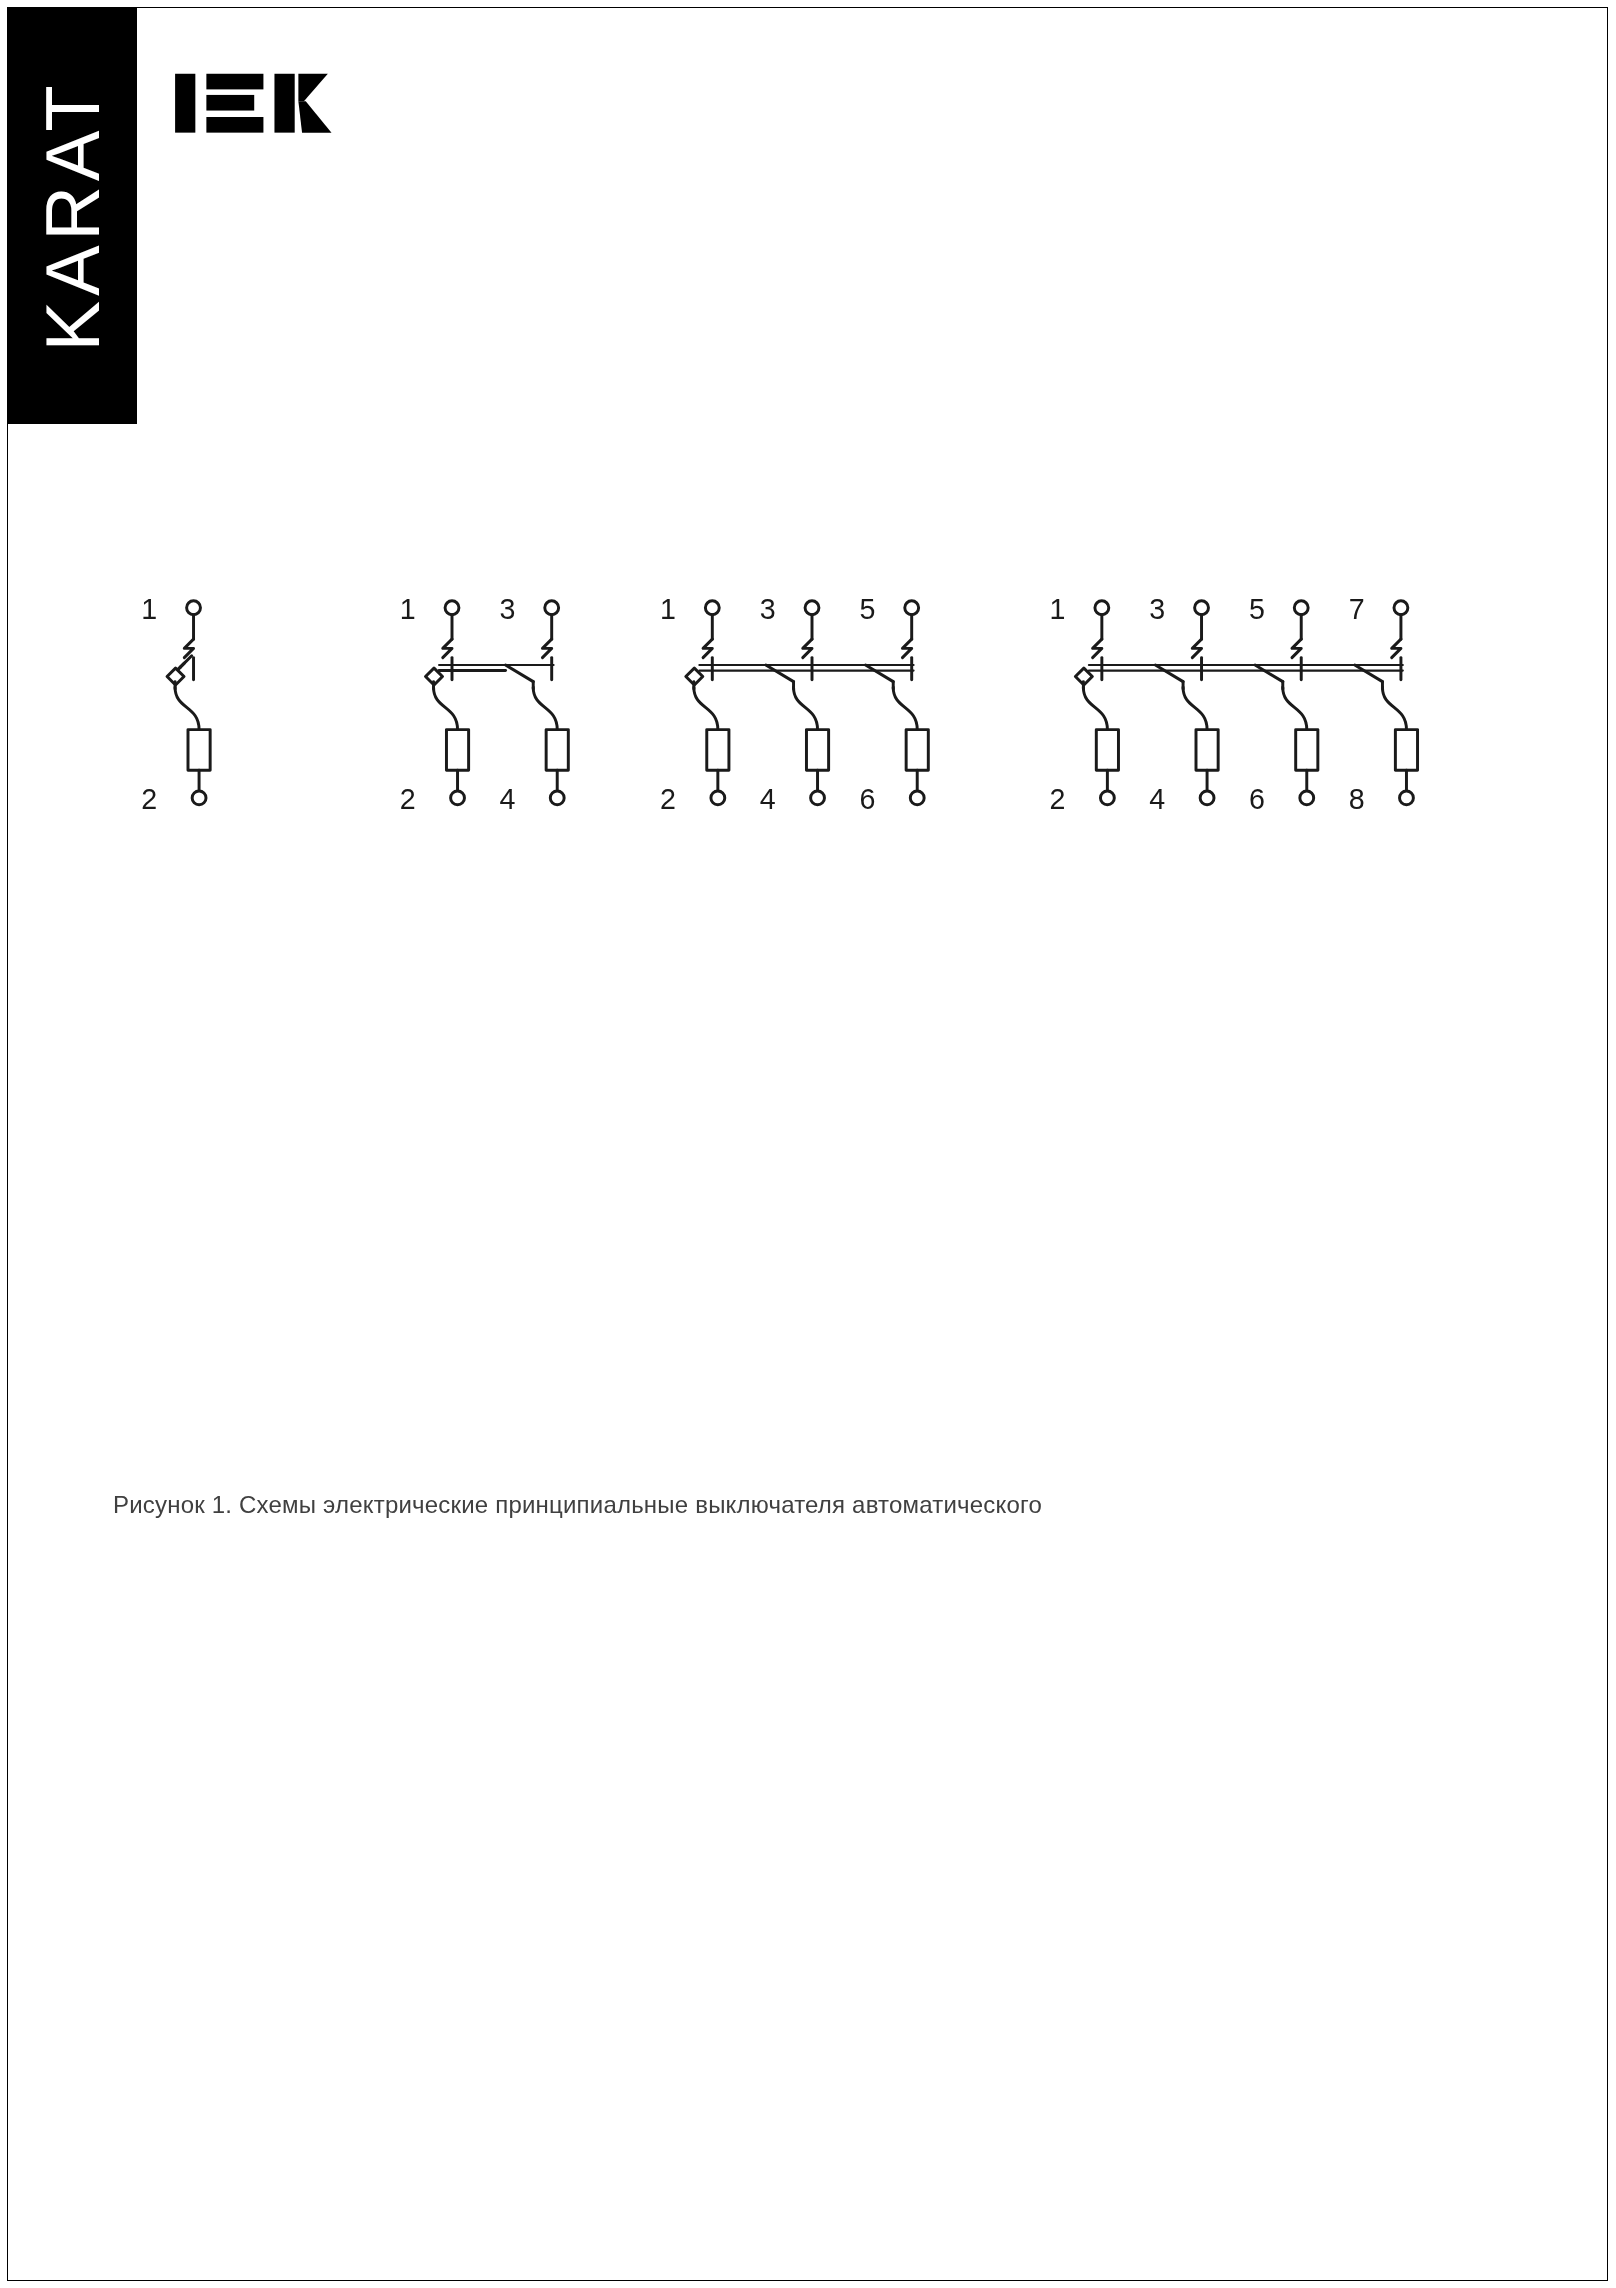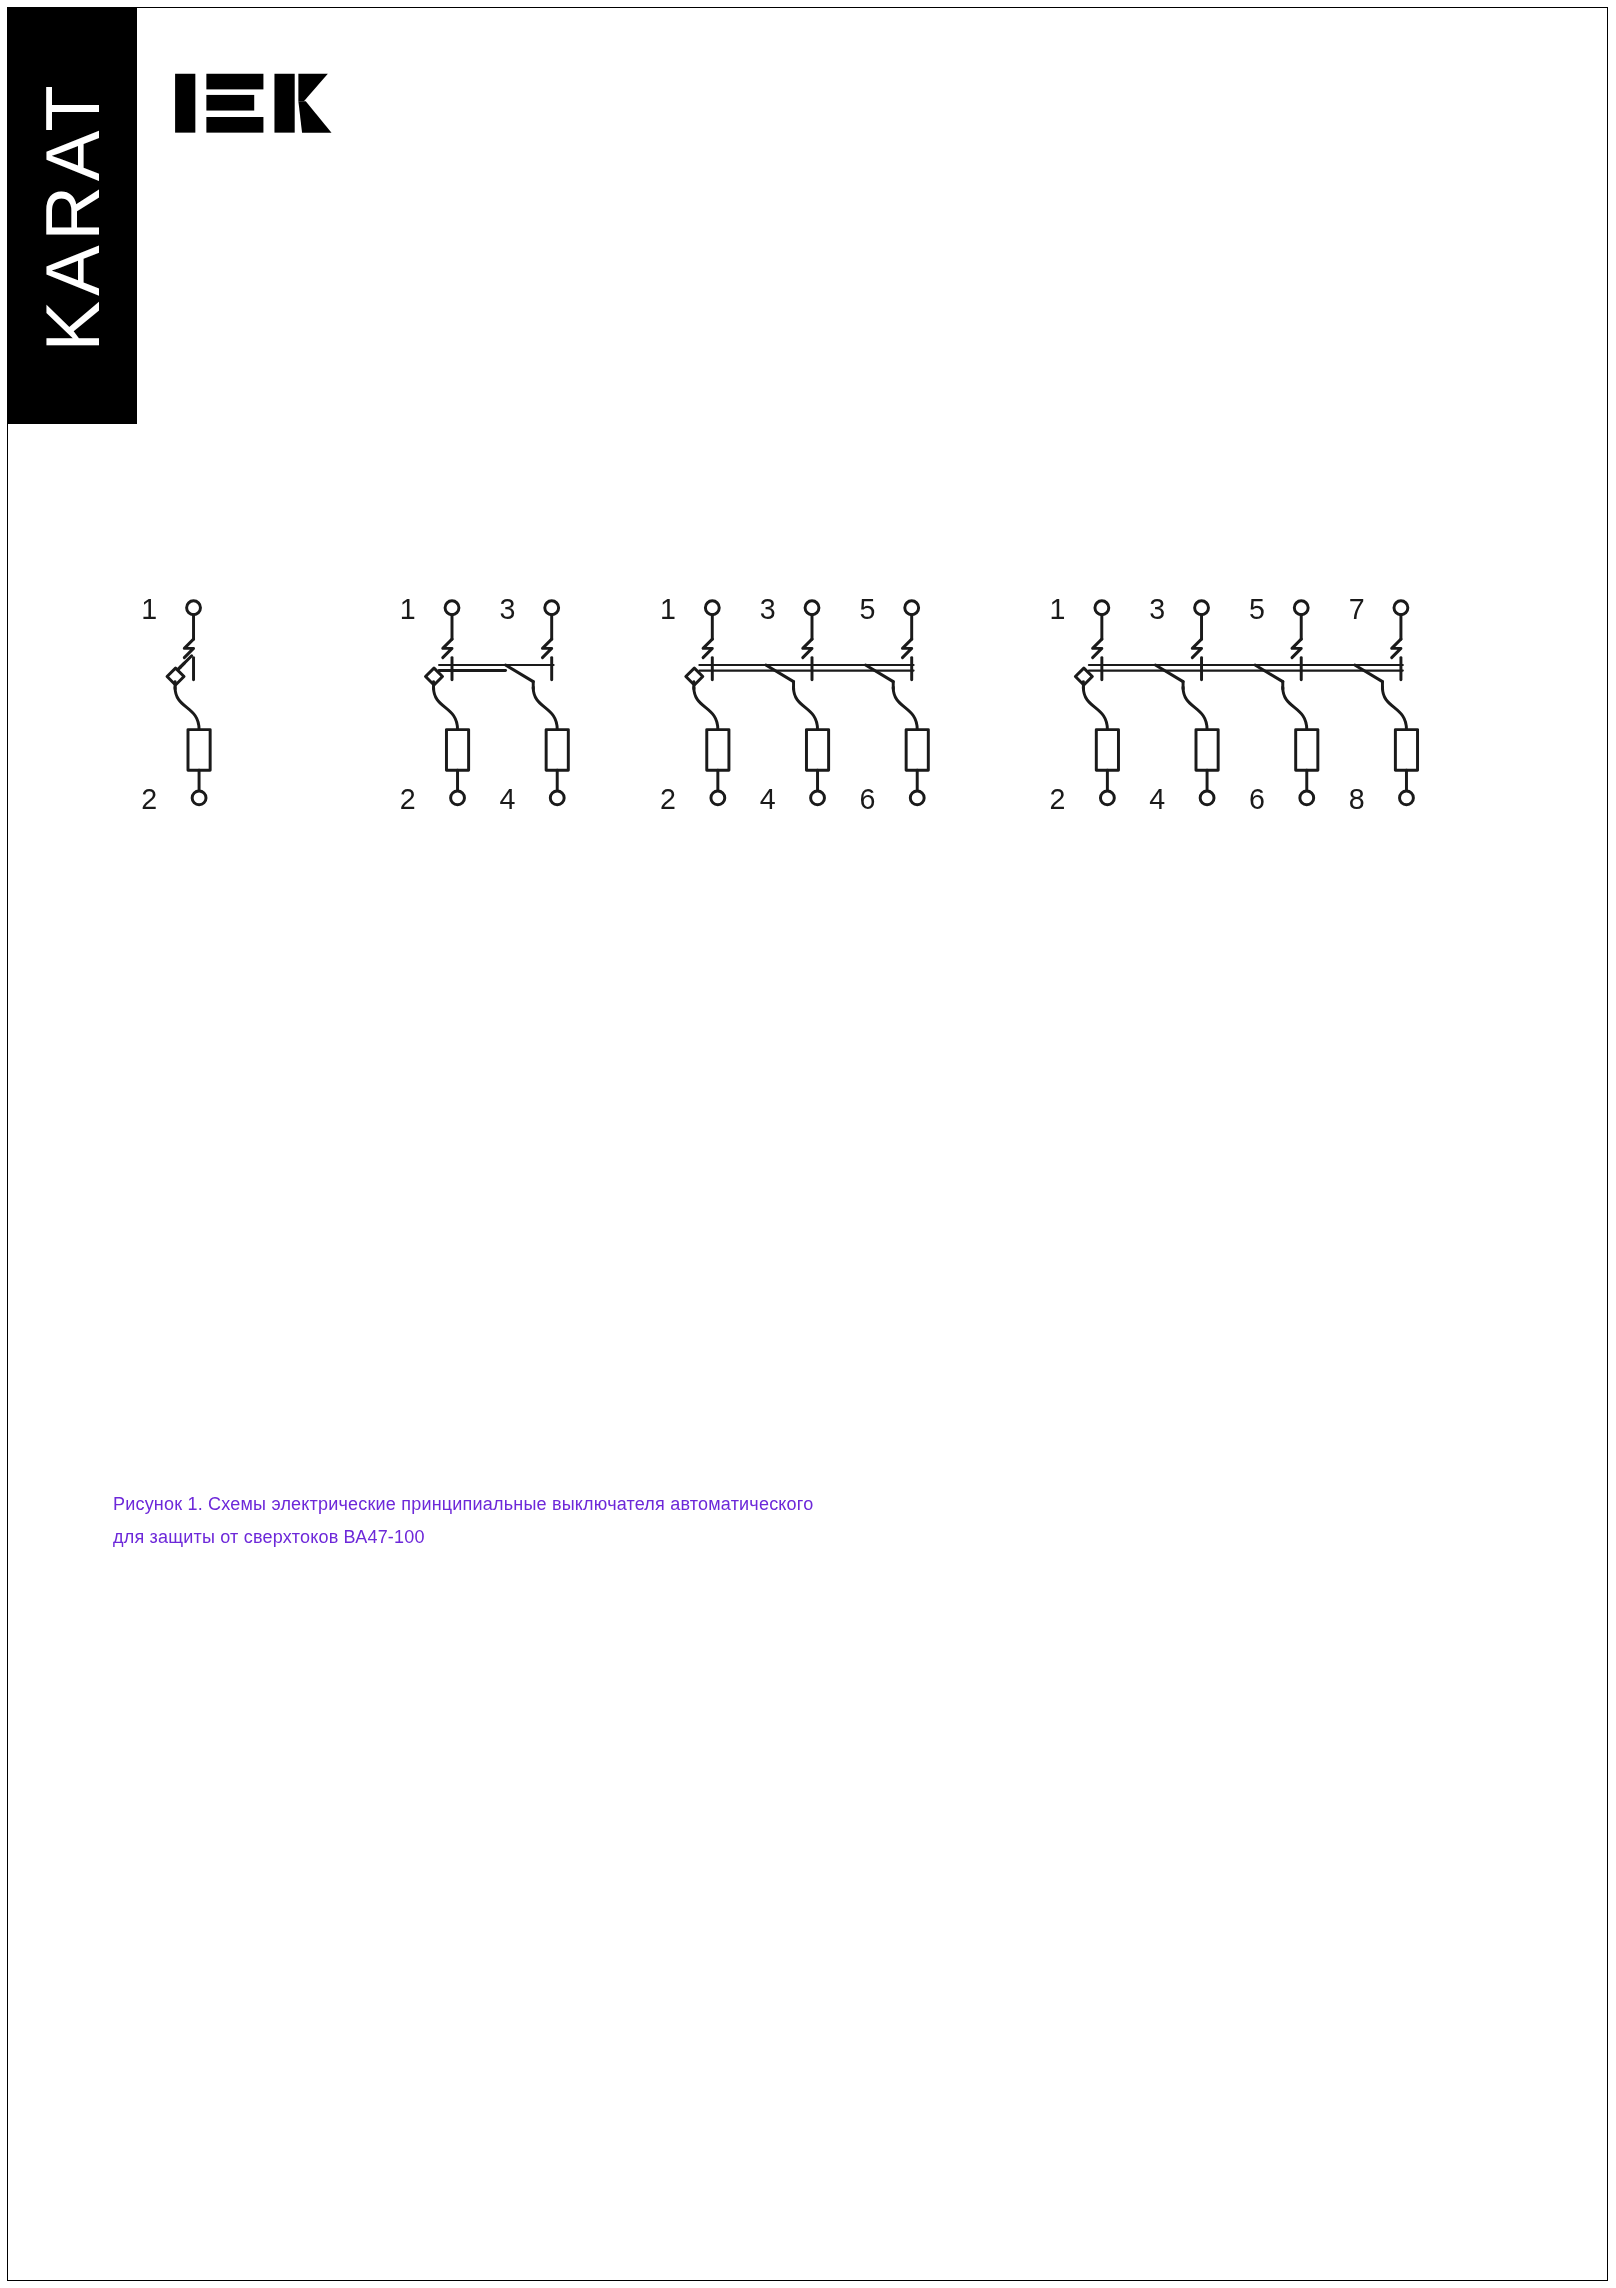--- a/index.html
+++ b/index.html
@@ -75,23 +75,23 @@
   .diagram-svg {
     display: block;
   }
 
   
   .caption {
     position: absolute;
     left: 113px;
     top: 1488px;
     width: 1200px;
-    font-size: 18px;
+    font-size: 24px;
     line-height: 33px;
-    color: #6d28d9;
+    color: #404040;
     letter-spacing: 0.2px;
   }
   .caption-line {
     display: block;
     white-space: pre;
   }
 </style>
 </head>
 <body>
 
@@ -285,15 +285,14 @@
       <text x="1046" y="236" text-anchor="middle">2</text>
       <text x="1154" y="236" text-anchor="middle">4</text>
       <text x="1262" y="236" text-anchor="middle">6</text>
       <text x="1370" y="236" text-anchor="middle">8</text>
     </g>
   </svg>
 </div>
 
 <div class="caption">
   <span class="caption-line">Рисунок 1. Схемы электрические принципиальные выключателя автоматического</span>
-  <span class="caption-line">для защиты от сверхтоков ВА47-100</span>
 </div>
 
 
 </body></html>

